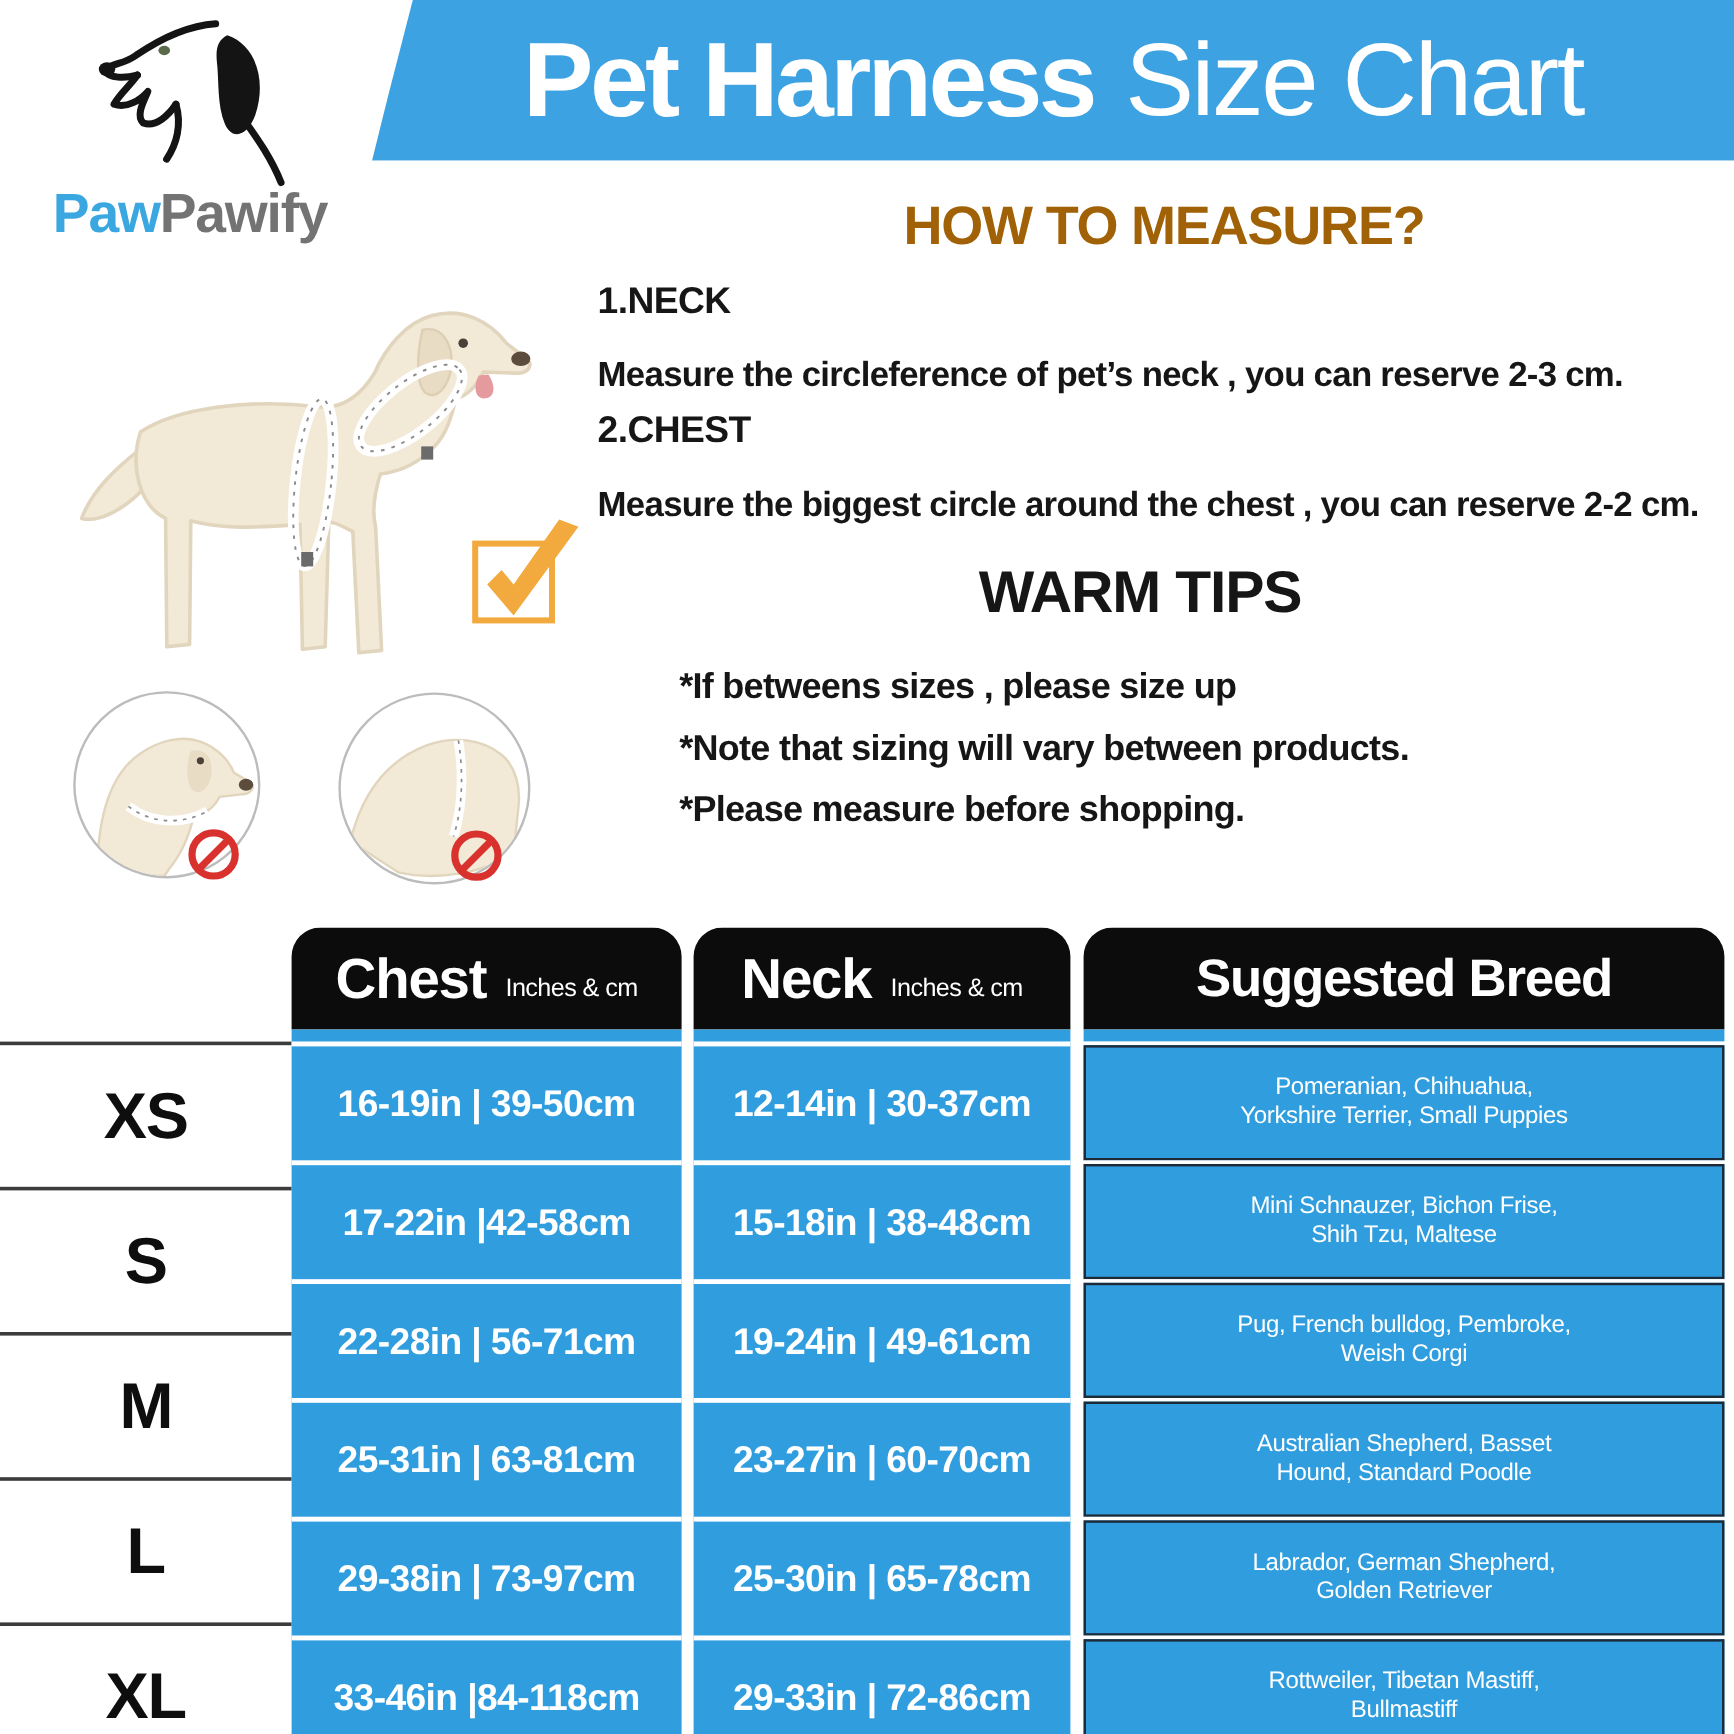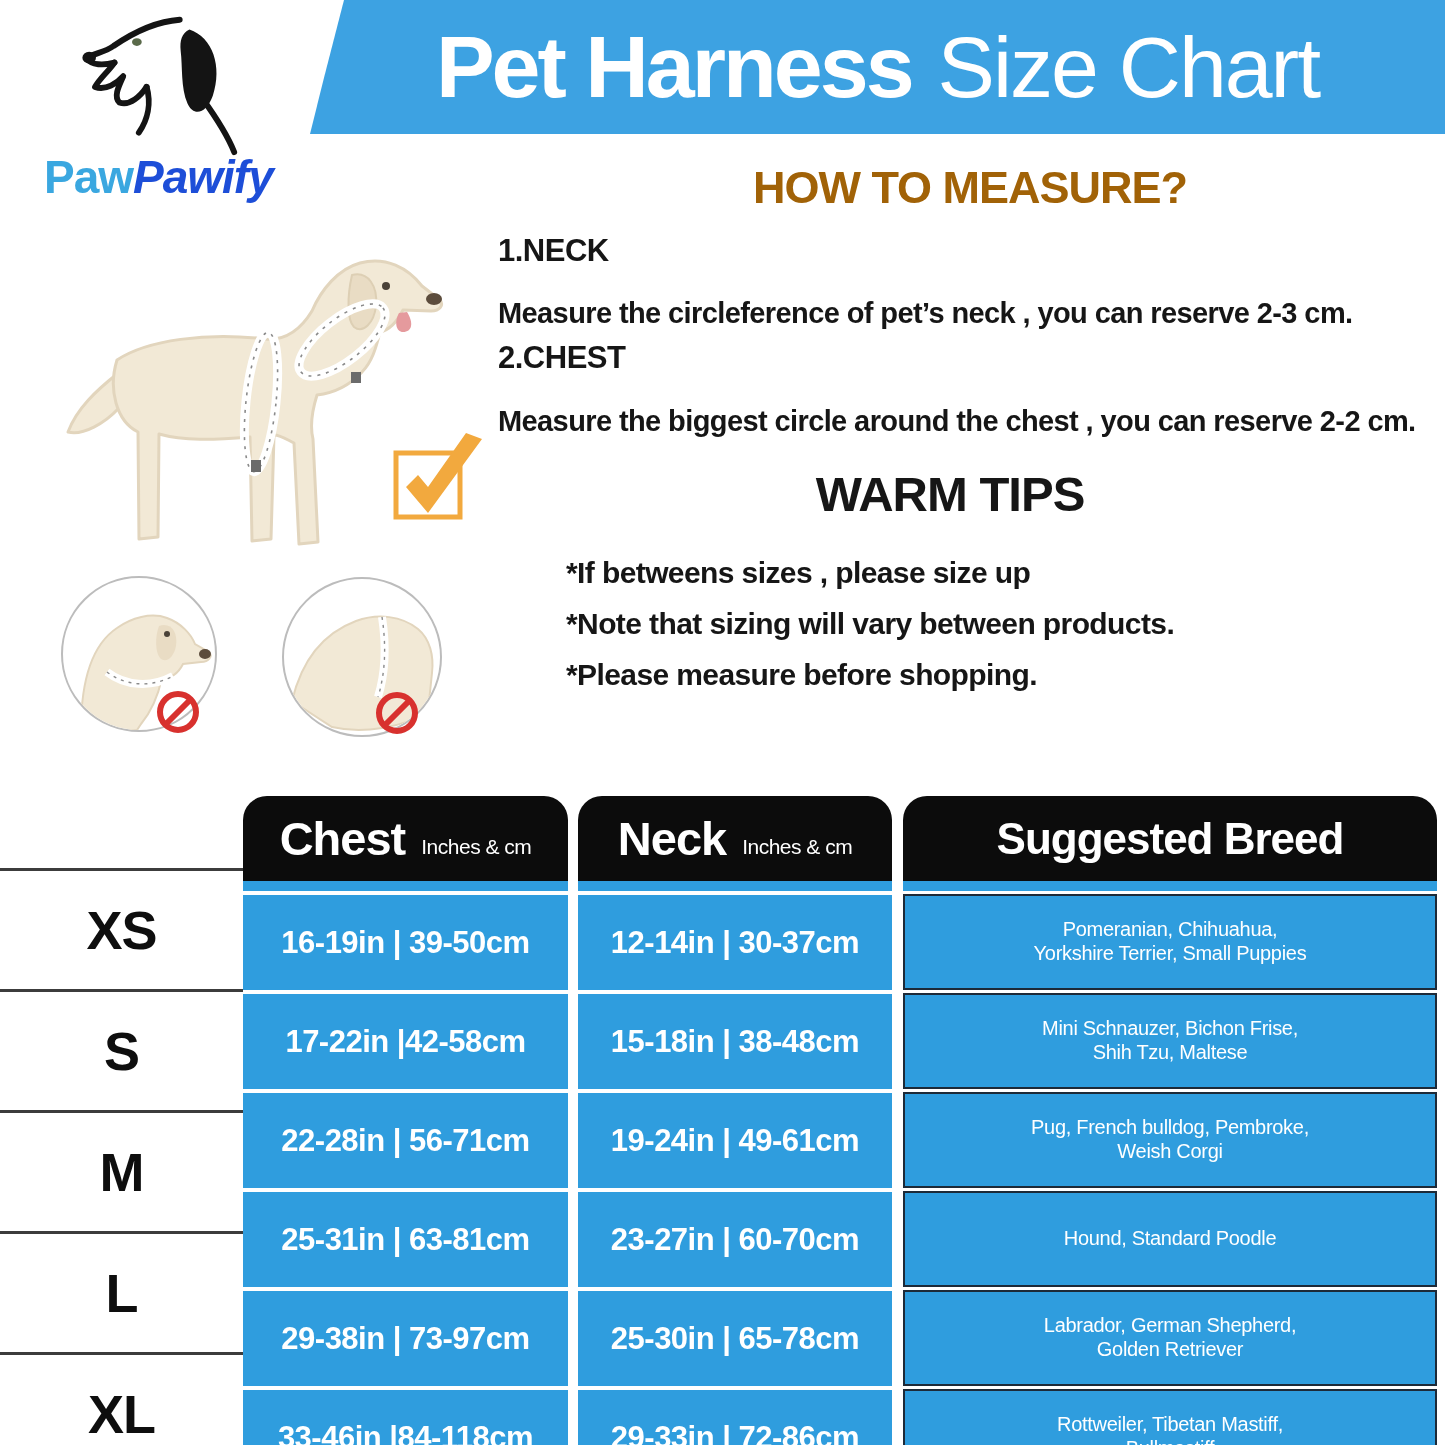--- a/index.html
+++ b/index.html
@@ -24,21 +24,21 @@
     display:flex;align-items:center;justify-content:center;gap:26px;
     color:#fff;white-space:nowrap;
   }
   .banner .t-bold{font-weight:bold;font-size:88px;letter-spacing:-3px;}
   .banner .t-light{font-weight:400;font-size:86px;letter-spacing:-2px;}
   
   .logo{position:absolute;left:40px;top:6px;width:260px;height:210px;}
   .logo-dog{position:absolute;left:14px;top:4px;width:230px;height:146px;}
   .logo-text{position:absolute;left:4px;top:144px;font-weight:bold;font-size:46px;letter-spacing:-1px;white-space:nowrap;}
   .logo-text .p1{color:var(--logo-blue);}
-  .logo-text .p2{color:#1d4ed8;font-style:italic;}
+  .logo-text .p2{color:#737373;}
   
   .howto-heading{position:absolute;left:500px;top:162px;width:940px;text-align:center;
     font-weight:bold;font-size:45px;letter-spacing:-1px;color:#a16207;}
   .step-label{position:absolute;left:498px;font-weight:bold;font-size:31px;letter-spacing:-0.5px;color:#161616;}
   .step-text{position:absolute;left:498px;font-weight:bold;font-size:29px;letter-spacing:-0.6px;color:#161616;white-space:nowrap;margin-top:16px;}
   .neck-label{top:233px;}  .neck-text{top:281px;}
   .chest-label{top:340px;} .chest-text{top:389px;}
   
   .warm-heading{position:absolute;left:500px;top:466px;width:900px;text-align:center;
     font-weight:bold;font-size:49px;letter-spacing:-1px;color:#161616;}
@@ -55,21 +55,21 @@
   .ban-left{left:155px;top:689px;}
   .ban-right{left:374px;top:690px;}
   
   .table{position:absolute;left:0;top:773px;width:1445px;height:672px;overflow:hidden;}
   .col{position:absolute;top:0;}
   .col-size{left:0;width:243px;}
   .col-chest{left:243px;width:325px;}
   .col-neck{left:578px;width:314px;}
   .col-breed{left:903px;width:534px;}
   .col-header{height:85px;background:var(--header-black);border-radius:24px 24px 0 0;
-    display:flex;align-items:center;justify-content:center;color:#fff;margin-top:23px;}
+    display:flex;align-items:center;justify-content:center;color:#fff;}
   .header-title{font-weight:bold;font-size:47px;letter-spacing:-1px;}
   .header-title-sm{font-weight:bold;font-size:44px;letter-spacing:-1px;}
   .header-unit{font-size:21px;font-weight:400;margin-left:16px;margin-top:16px;letter-spacing:-0.5px;}
   .col-strip{height:10px;background:var(--table-blue);}
   .col-size .col-body{margin-top:95px;}
   .size-cell{height:121px;border-top:3px solid #3c3c3c;box-sizing:border-box;
     display:flex;align-items:center;justify-content:center;
     font-weight:bold;font-size:54px;letter-spacing:-1px;color:#0e0e0e;}
   .val-cell{height:99px;border-top:4px solid #fff;box-sizing:border-box;background:var(--table-blue);
     display:flex;align-items:center;justify-content:center;
@@ -245,20 +245,21 @@
             </div>
           </div>
           <div class="breed-cell">
             <div class="breed-inner">
               <div>Pug,  French bulldog,  Pembroke,</div>
               <div>Weish Corgi</div>
             </div>
           </div>
           <div class="breed-cell">
             <div class="breed-inner">
+              <div>Australian Shepherd,  Basset</div>
               <div>Hound,  Standard Poodle</div>
             </div>
           </div>
           <div class="breed-cell">
             <div class="breed-inner">
               <div>Labrador,  German Shepherd,</div>
               <div>Golden Retriever</div>
             </div>
           </div>
           <div class="breed-cell">

